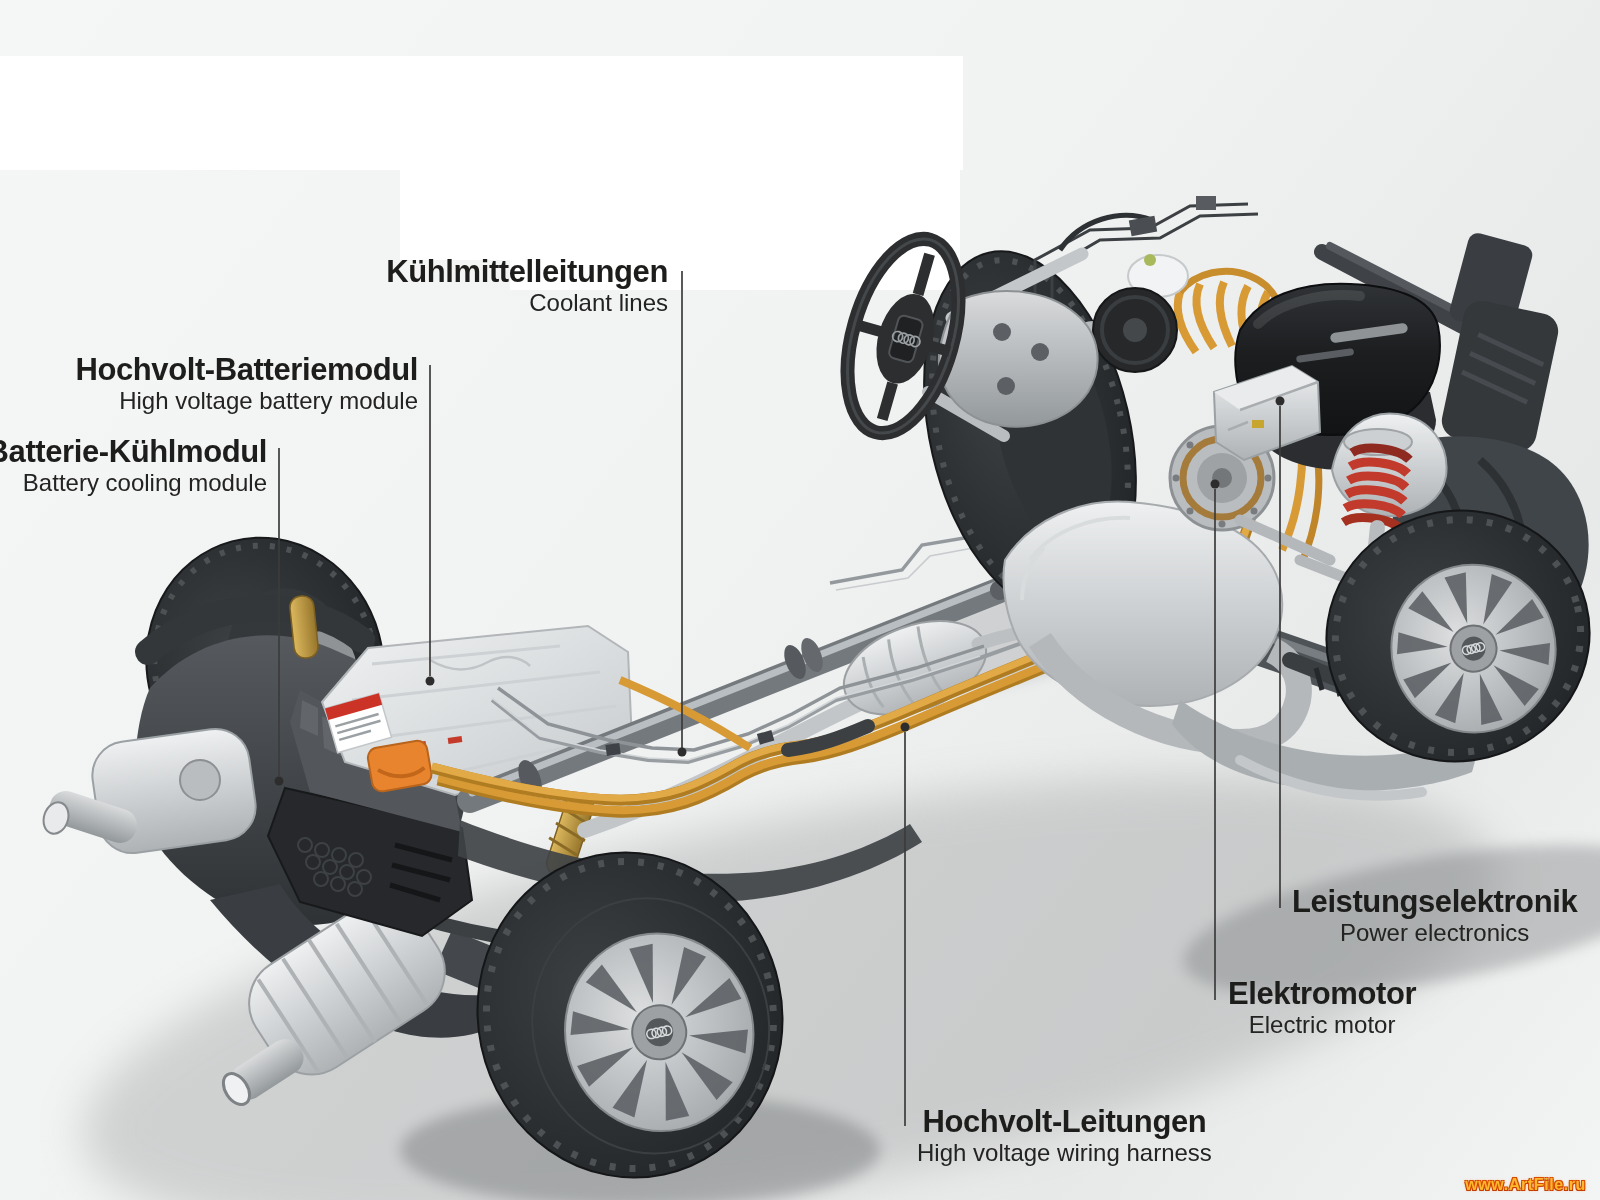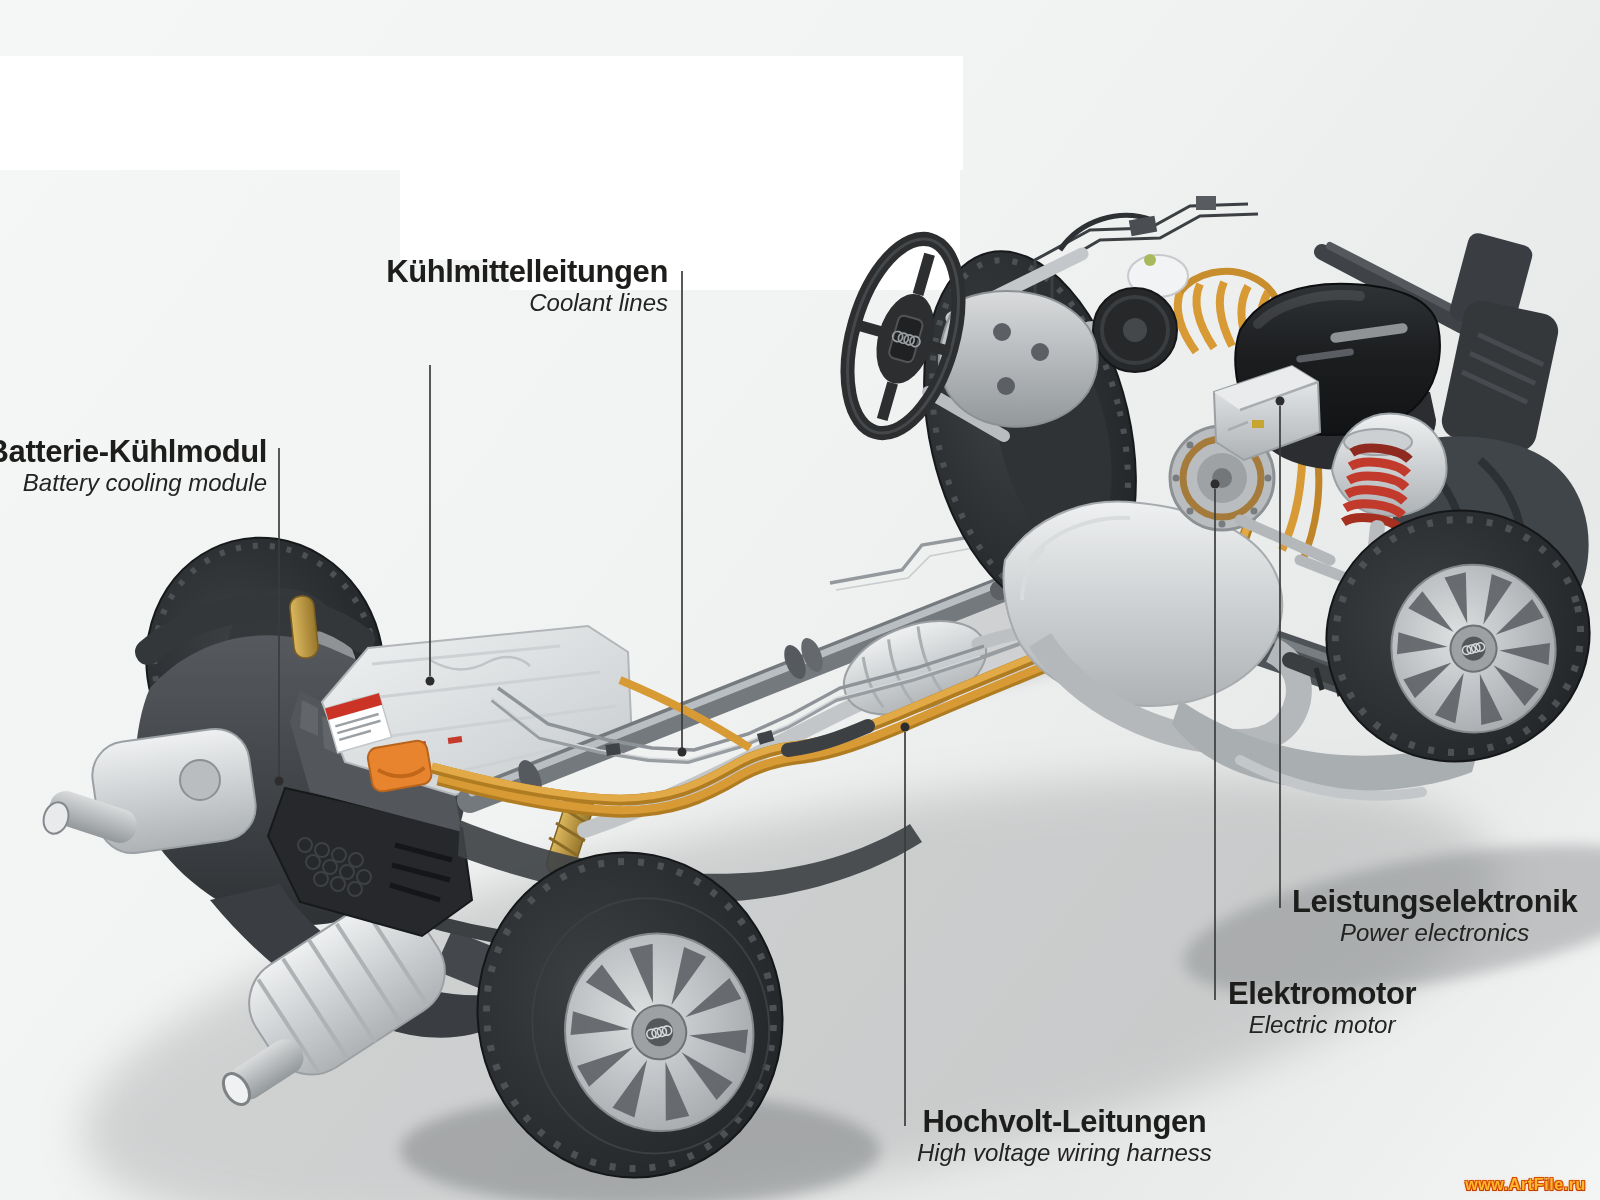--- a/index.html
+++ b/index.html
@@ -3,21 +3,21 @@
 <meta charset="utf-8">
 <style>
   html,body{margin:0;padding:0;background:#e9eaea;}
   .stage{position:relative;width:1600px;height:1200px;overflow:hidden;
          background:linear-gradient(128deg,#f5f6f6 0%,#f1f2f2 45%,#e7e8e8 78%,#f3f4f4 100%);
          font-family:"Liberation Sans",sans-serif;}
   .whitepatch{position:absolute;background:#ffffff;}
   svg.car{position:absolute;left:0;top:0;}
   .label{position:absolute;color:#1d1d1b;}
   .label .de{display:block;font-size:31px;font-weight:700;letter-spacing:-0.4px;line-height:1.05;white-space:nowrap;}
-  .label .en{display:block;font-size:24px;font-style:italic;font-weight:400;line-height:1.15;white-space:nowrap;color:#232321;}
+  .label .en{display:block;font-size:24px;font-weight:400;line-height:1.15;white-space:nowrap;color:#232321;}
   .label.r{text-align:right;}
   .label.l{text-align:center;}
   .watermark{position:absolute;right:14px;bottom:6px;font-size:16px;font-weight:700;letter-spacing:0.6px;
              color:#ffb82e;
              text-shadow:-1px -1px 0 #d84c00,1px -1px 0 #d84c00,-1px 1px 0 #c43b00,1px 1px 0 #c43b00,0 0 3px #ff7a00;}
 </style>
 </head>
 <body>
 
 <div class="stage">
@@ -378,20 +378,24 @@
       <circle cx="1215" cy="484" r="4.5"></circle>
       <circle cx="905" cy="727" r="4.5"></circle>
     </g>
   </svg>
 
   <div class="label r" style="right:932px;top:248px;margin-top:8px;">
     <span class="de">Kühlmittelleitungen</span>
     <span class="en">Coolant lines</span>
   </div>
 
+  <div class="label r" style="right:1182px;top:354px;">
+    <span class="de">Hochvolt-Batteriemodul</span>
+    <span class="en">High voltage battery module</span>
+  </div>
 
   <div class="label r" style="right:1333px;top:436px;">
     <span class="de">Batterie-Kühlmodul</span>
     <span class="en">Battery cooling module</span>
   </div>
 
   <div class="label l" style="left:1292px;top:886px;">
     <span class="de">Leistungselektronik</span>
     <span class="en">Power electronics</span>
   </div>

